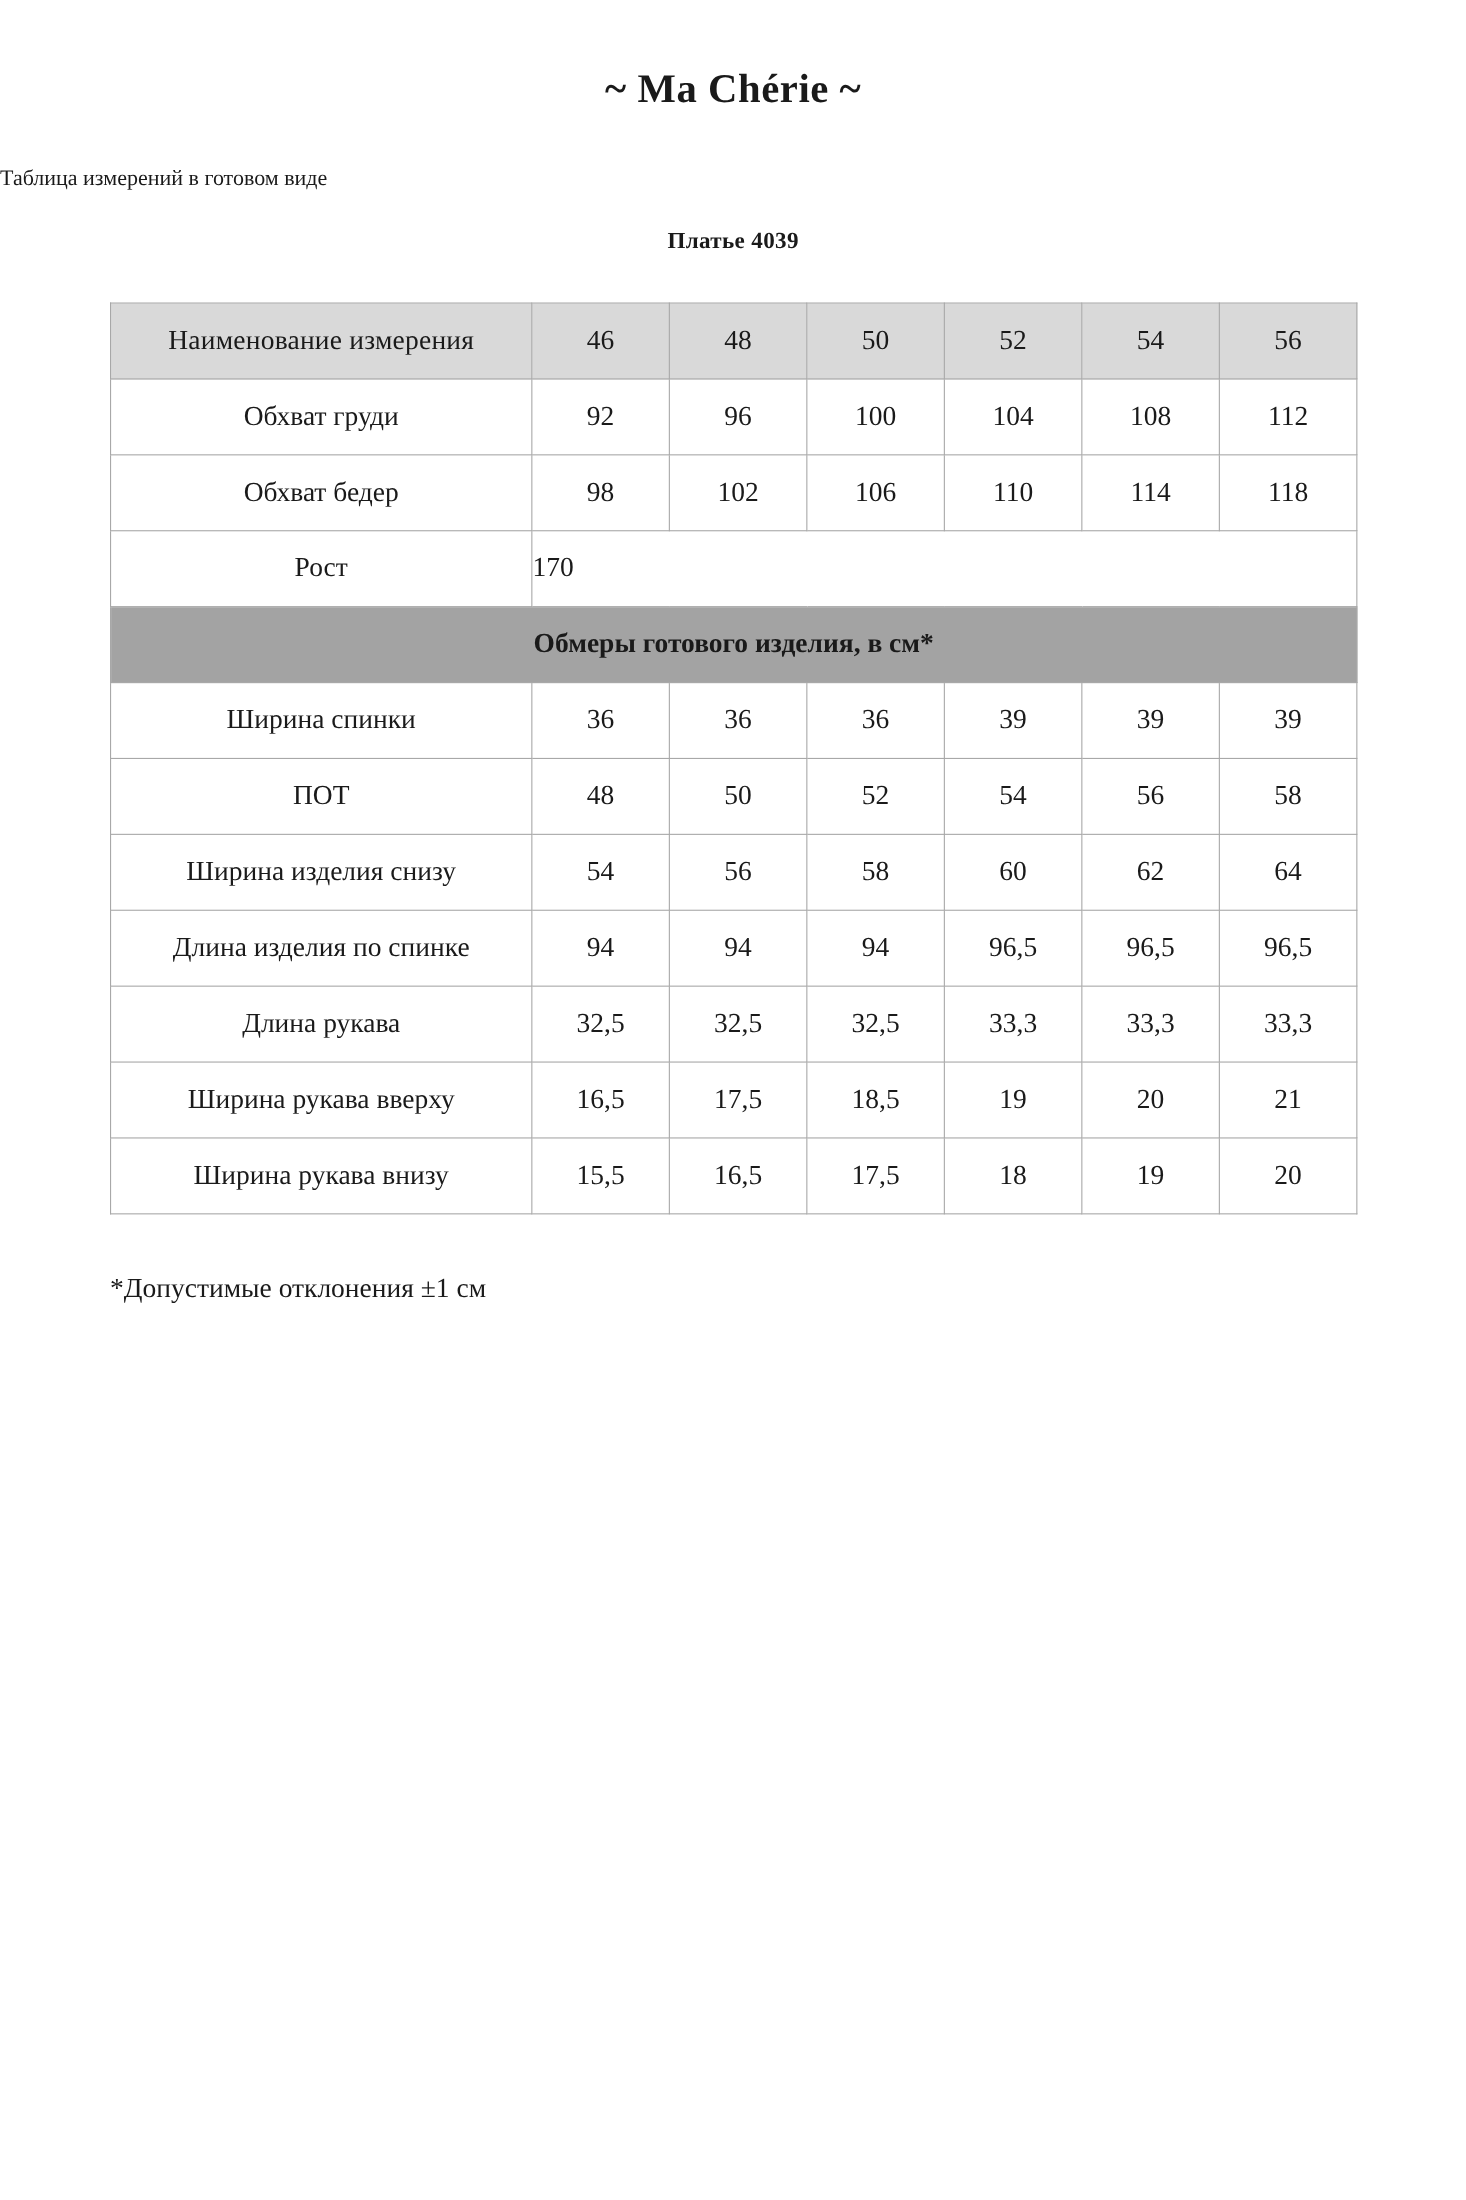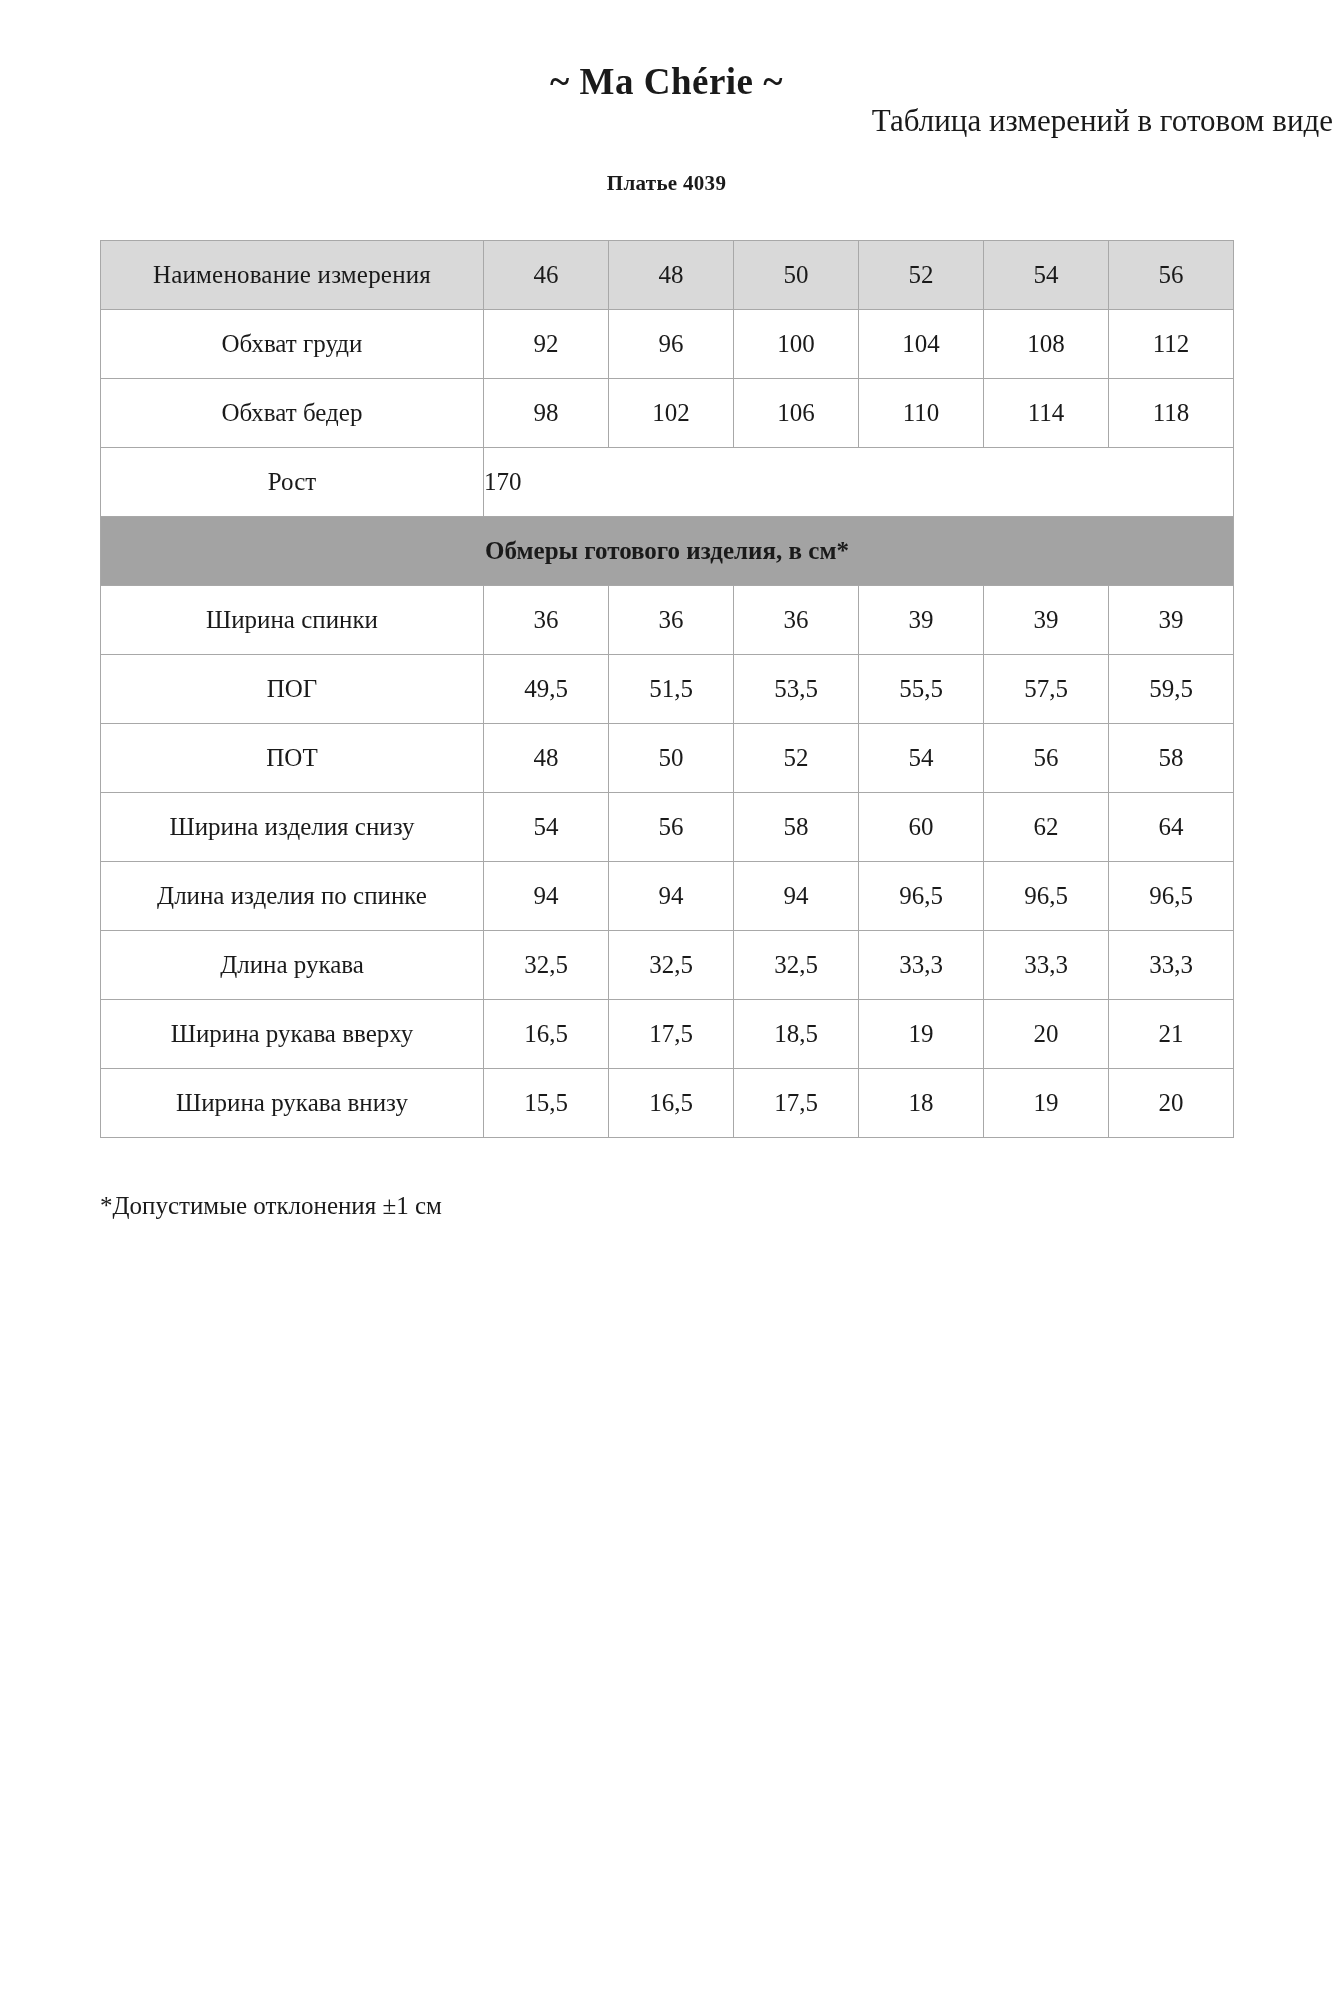--- a/index.html
+++ b/index.html
@@ -22,22 +22,23 @@
   }
   .brand {
     text-align: center;
     font-family: Liberation Serif, serif;
     font-weight: bold;
     font-size: 37px;
     letter-spacing: 0.5px;
     margin-top: 60px;
   }
   .subtitle {
-    text-align: right;
-    font-size: 31px;
+    text-align: left;
+    font-size: 20px;
+    margin-top: 48px;
     font-weight: normal;
   }
   .doc-title {
     text-align: center;
     font-size: 21px;
     font-weight: bold;
     margin-top: 32px;
     letter-spacing: 0.3px;
   }
   .table-wrap {
@@ -165,29 +166,20 @@
         <tr>
           <td class="label">Ширина спинки</td>
           <td class="val">36</td>
           <td class="val">36</td>
           <td class="val">36</td>
           <td class="val">39</td>
           <td class="val">39</td>
           <td class="val">39</td>
         </tr>
 
-        <tr>
-          <td class="label">ПОГ</td>
-          <td class="val">49,5</td>
-          <td class="val">51,5</td>
-          <td class="val">53,5</td>
-          <td class="val">55,5</td>
-          <td class="val">57,5</td>
-          <td class="val">59,5</td>
-        </tr>
 
         <tr>
           <td class="label">ПОТ</td>
           <td class="val">48</td>
           <td class="val">50</td>
           <td class="val">52</td>
           <td class="val">54</td>
           <td class="val">56</td>
           <td class="val">58</td>
         </tr>

